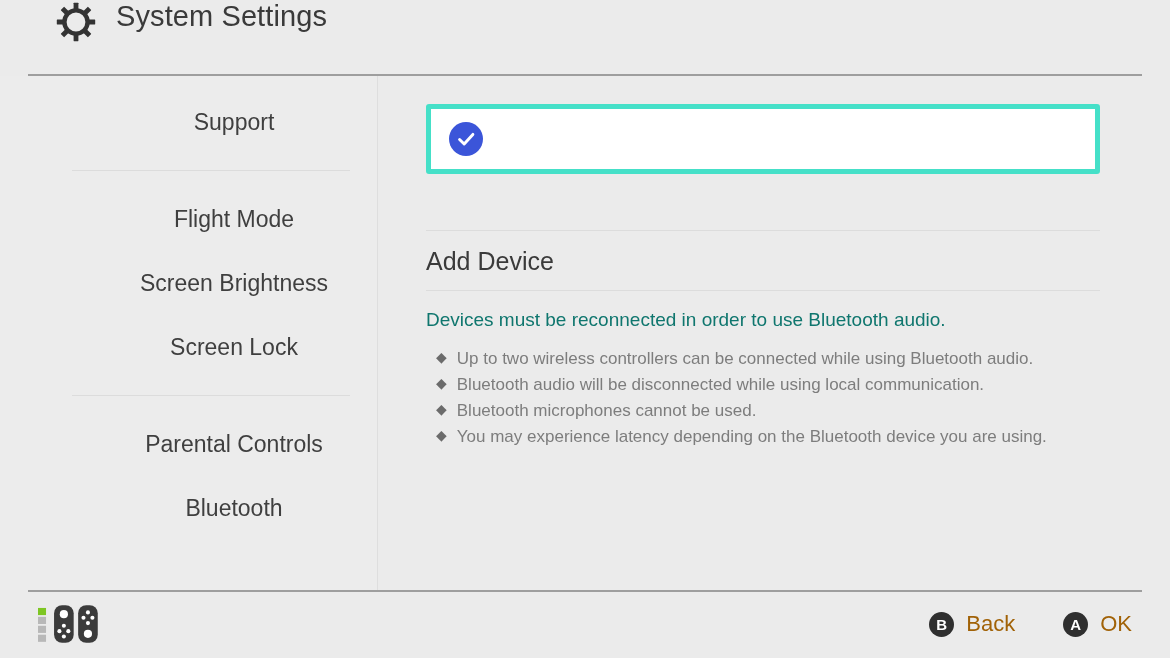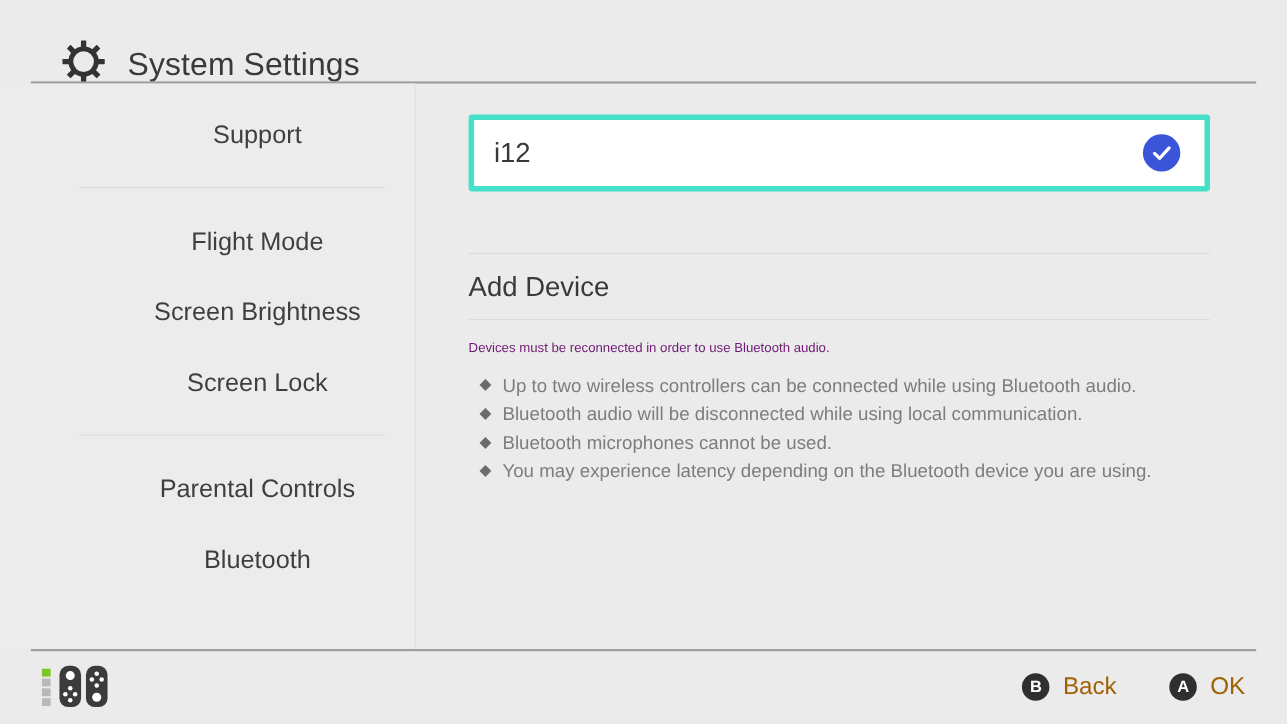--- a/index.html
+++ b/index.html
@@ -23,21 +23,21 @@
     display: flex;
     flex-direction: column;
   }
 
   
   .header {
     height: 76px;
     flex: 0 0 76px;
     position: relative;
     display: flex;
-    align-items: flex-end;
+    align-items: flex-start;
     padding-left: 56px;
     box-sizing: border-box;
   }
   .gear-icon {
     width: 40px;
     height: 40px;
     flex: 0 0 40px;
     margin-top: 2px;
   }
   .header-title {
@@ -173,22 +173,22 @@
   .rule-top {
     margin-top: 56px;
   }
   .section-title {
     font-size: 25px;
     color: #3a3a3a;
     padding: 16px 0 14px 0;
     white-space: nowrap;
   }
   .section-note {
-    font-size: 12px;
-    color: #701a75;
+    font-size: 19px;
+    color: #0f766e;
     padding-top: 18px;
     padding-bottom: 4px;
   }
 
   .bullet-list {
     margin: 12px 0 0 0;
     padding: 0;
     list-style: none;
   }
   .bullet-list li {
@@ -318,21 +318,20 @@
 
       <div class="nav-item">
         <span class="nav-label">Bluetooth</span>
       </div>
 
     </div>
 
     <div class="content">
 
       <div class="device-row">
-        <span class="device-name">i12</span>
         <span class="check-badge">
           <svg viewBox="0 0 24 24" width="22" height="22" aria-hidden="true">
             <path d="M5 12.5 L10 17.5 L19.5 7" fill="none" stroke="#ffffff" stroke-width="3.2" stroke-linecap="round" stroke-linejoin="round"></path>
           </svg>
         </span>
       </div>
 
       <div class="section-rule rule-top"></div>
 
       <div class="section-title">Add Device</div>

